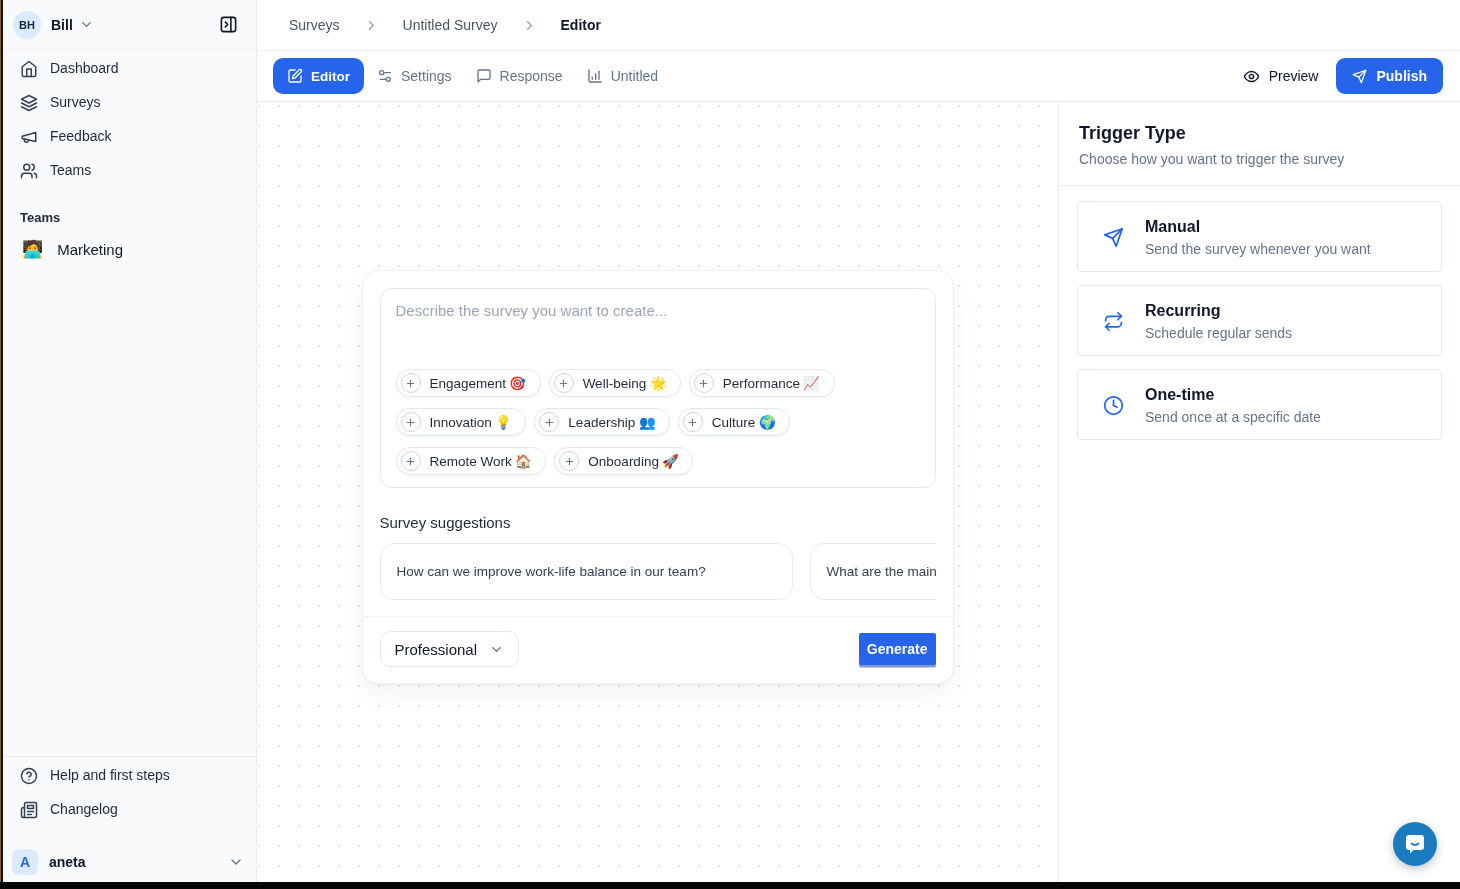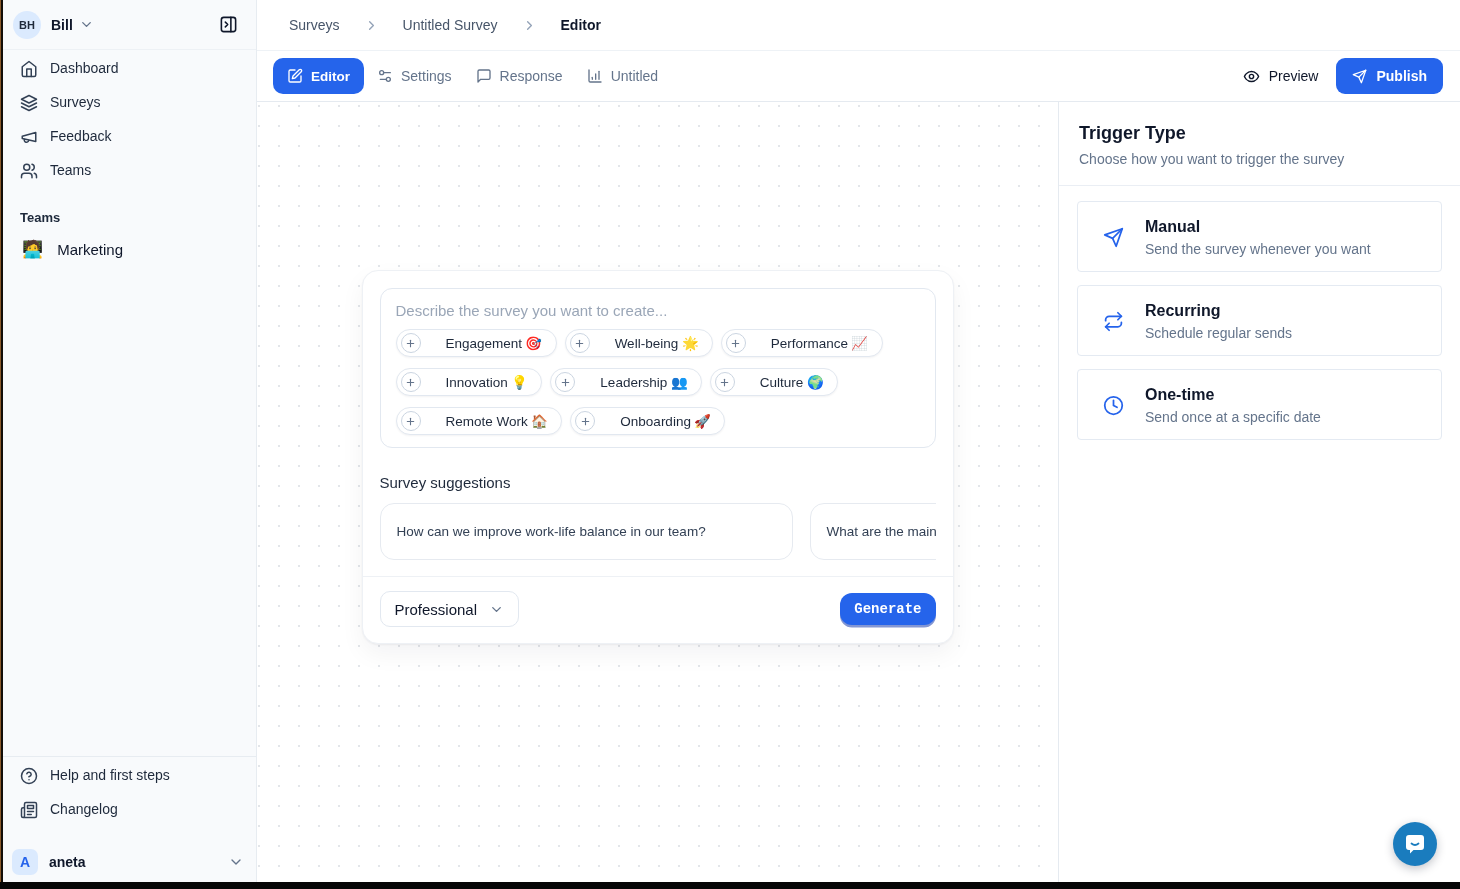--- a/index.html
+++ b/index.html
@@ -71,45 +71,45 @@
   .content { flex:1; display:flex; min-height:0; }
 
   
   .canvas { flex:1; position:relative; background:#fff; overflow:hidden;
     background-image:radial-gradient(#e3e6ea 1.1px, transparent 1.2px);
     background-size:20px 20px; background-position:12px 14px; }
 
   .composer { width:592px; margin:168px auto 0; background:#fff; border:1px solid #eef1f5;
     border-radius:16px; box-shadow:0 10px 24px rgba(15,23,42,.05), 0 1px 2px rgba(15,23,42,.05);
     padding:17px 17px 16px; }
-  .prompt-box { border:1px solid #e2e8f0; border-radius:12px; height:160px; padding:13px 15px 12px;
+  .prompt-box { border:1px solid #e2e8f0; border-radius:12px; height:200px; padding:13px 15px 12px;
     display:flex; flex-direction:column; background:#fff; }
   .prompt-input { border:none; outline:none; resize:none; flex:1; font-family:inherit;
     font-size:15px; color:#0f172a; background:transparent; }
   .prompt-input::placeholder { color:#9aa6b7; }
   .chips { display:flex; flex-wrap:wrap; gap:11px 8px; }
-  .chip { display:flex; align-items:center; gap:25px; height:28px; padding:0 13px 0 4px;
+  .chip { display:flex; align-items:center; gap:9px; height:28px; padding:0 13px 0 4px;
     border:1px solid #e2e8f0; border-radius:999px; background:#fff; font-size:13.5px; color:#1e293b;
     font-family:inherit; cursor:pointer; box-shadow:0 1px 2px rgba(15,23,42,.05); }
   .chip .plus { width:20px; height:20px; border-radius:50%; border:1px solid #cbd5e1; color:#64748b;
     display:flex; align-items:center; justify-content:center; }
 
   .sugg-title { font-size:15px; font-weight:400; color:#1e293b; margin:26px 0 12px; }
   .sugg-row { display:flex; gap:17px; overflow:hidden; }
   .sugg-card { flex:0 0 413px; width:413px; height:57px; border:1px solid #e6eaf0; border-radius:14px;
     background:#fff; padding:12px 16px; font-size:13.5px; color:#334155; text-align:left;
     font-family:inherit; cursor:pointer; }
   .composer-divider { border-top:1px solid #eef1f5; margin:16px -17px 0; }
   .composer-footer { display:flex; align-items:center; justify-content:space-between; padding-top:14px; }
   .tone-select { display:flex; align-items:center; gap:12px; height:36px; padding:0 14px;
     border:1px solid #e2e8f0; border-radius:10px; background:#fff; font-size:15px; color:#0f172a;
     font-family:inherit; cursor:pointer; }
   .tone-select .chev { color:#64748b; display:flex; }
-  .generate-btn { height:32px; padding:0 14px; background:#2564eb; color:#fff; border:none;
-    border-radius:12px; font-size:14px; font-weight:700; font-family:Liberation Mono, monospace; cursor:pointer;
+  .generate-btn { height:32px; padding:0 8px; background:#2564eb; color:#fff; border:none;
+    border-radius:2px; font-size:14px; font-weight:700; font-family:Liberation Sans, sans-serif; cursor:pointer;
     box-shadow:0 2.5px 0 rgba(30,64,175,.55); }
 
   
   .panel { width:402px; flex:0 0 402px; background:#fff; border-left:1px solid #e5eaf0;
     display:flex; flex-direction:column; }
   .panel-header { padding:21px 20px 18px; border-bottom:1px solid #eaeef4; }
   .panel-title { font-size:18px; font-weight:700; color:#0f172a; }
   .panel-sub { font-size:14px; color:#64748b; margin-top:7px; }
   .panel-body { padding:15px 18px; }
   .trigger-card { display:flex; align-items:center; gap:21px; border:1px solid #e4eaf2; border-radius:4px;

